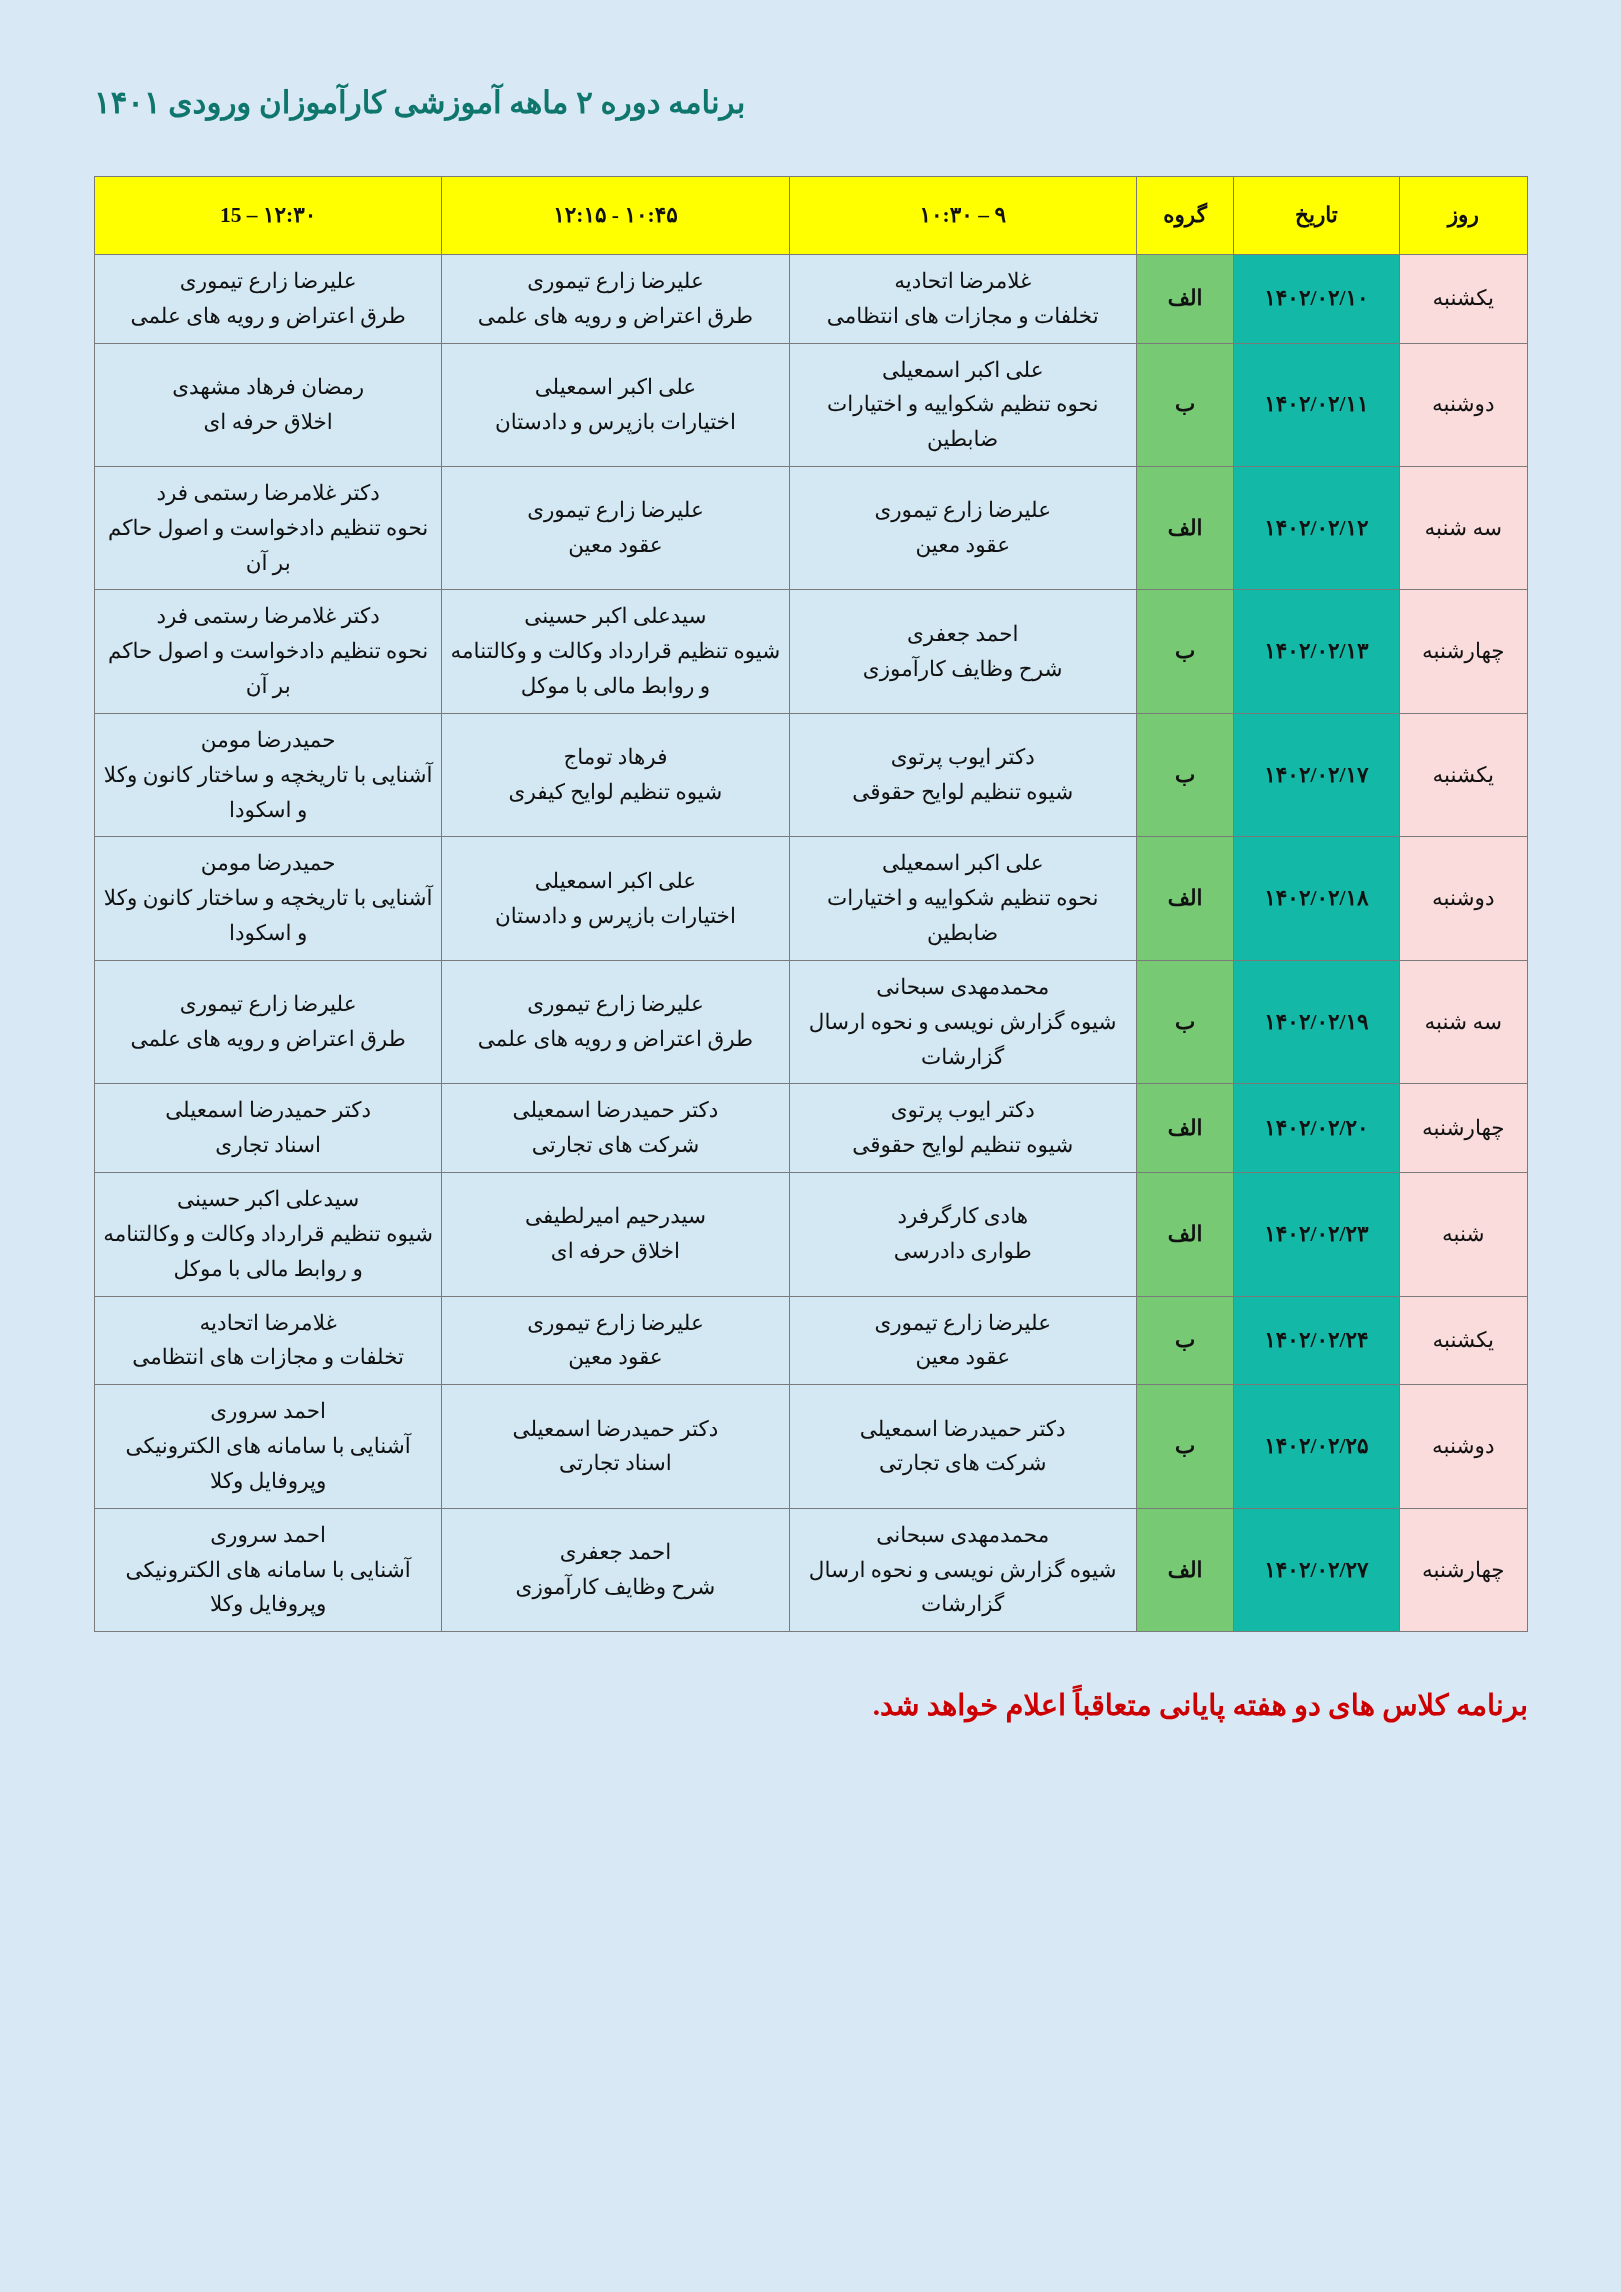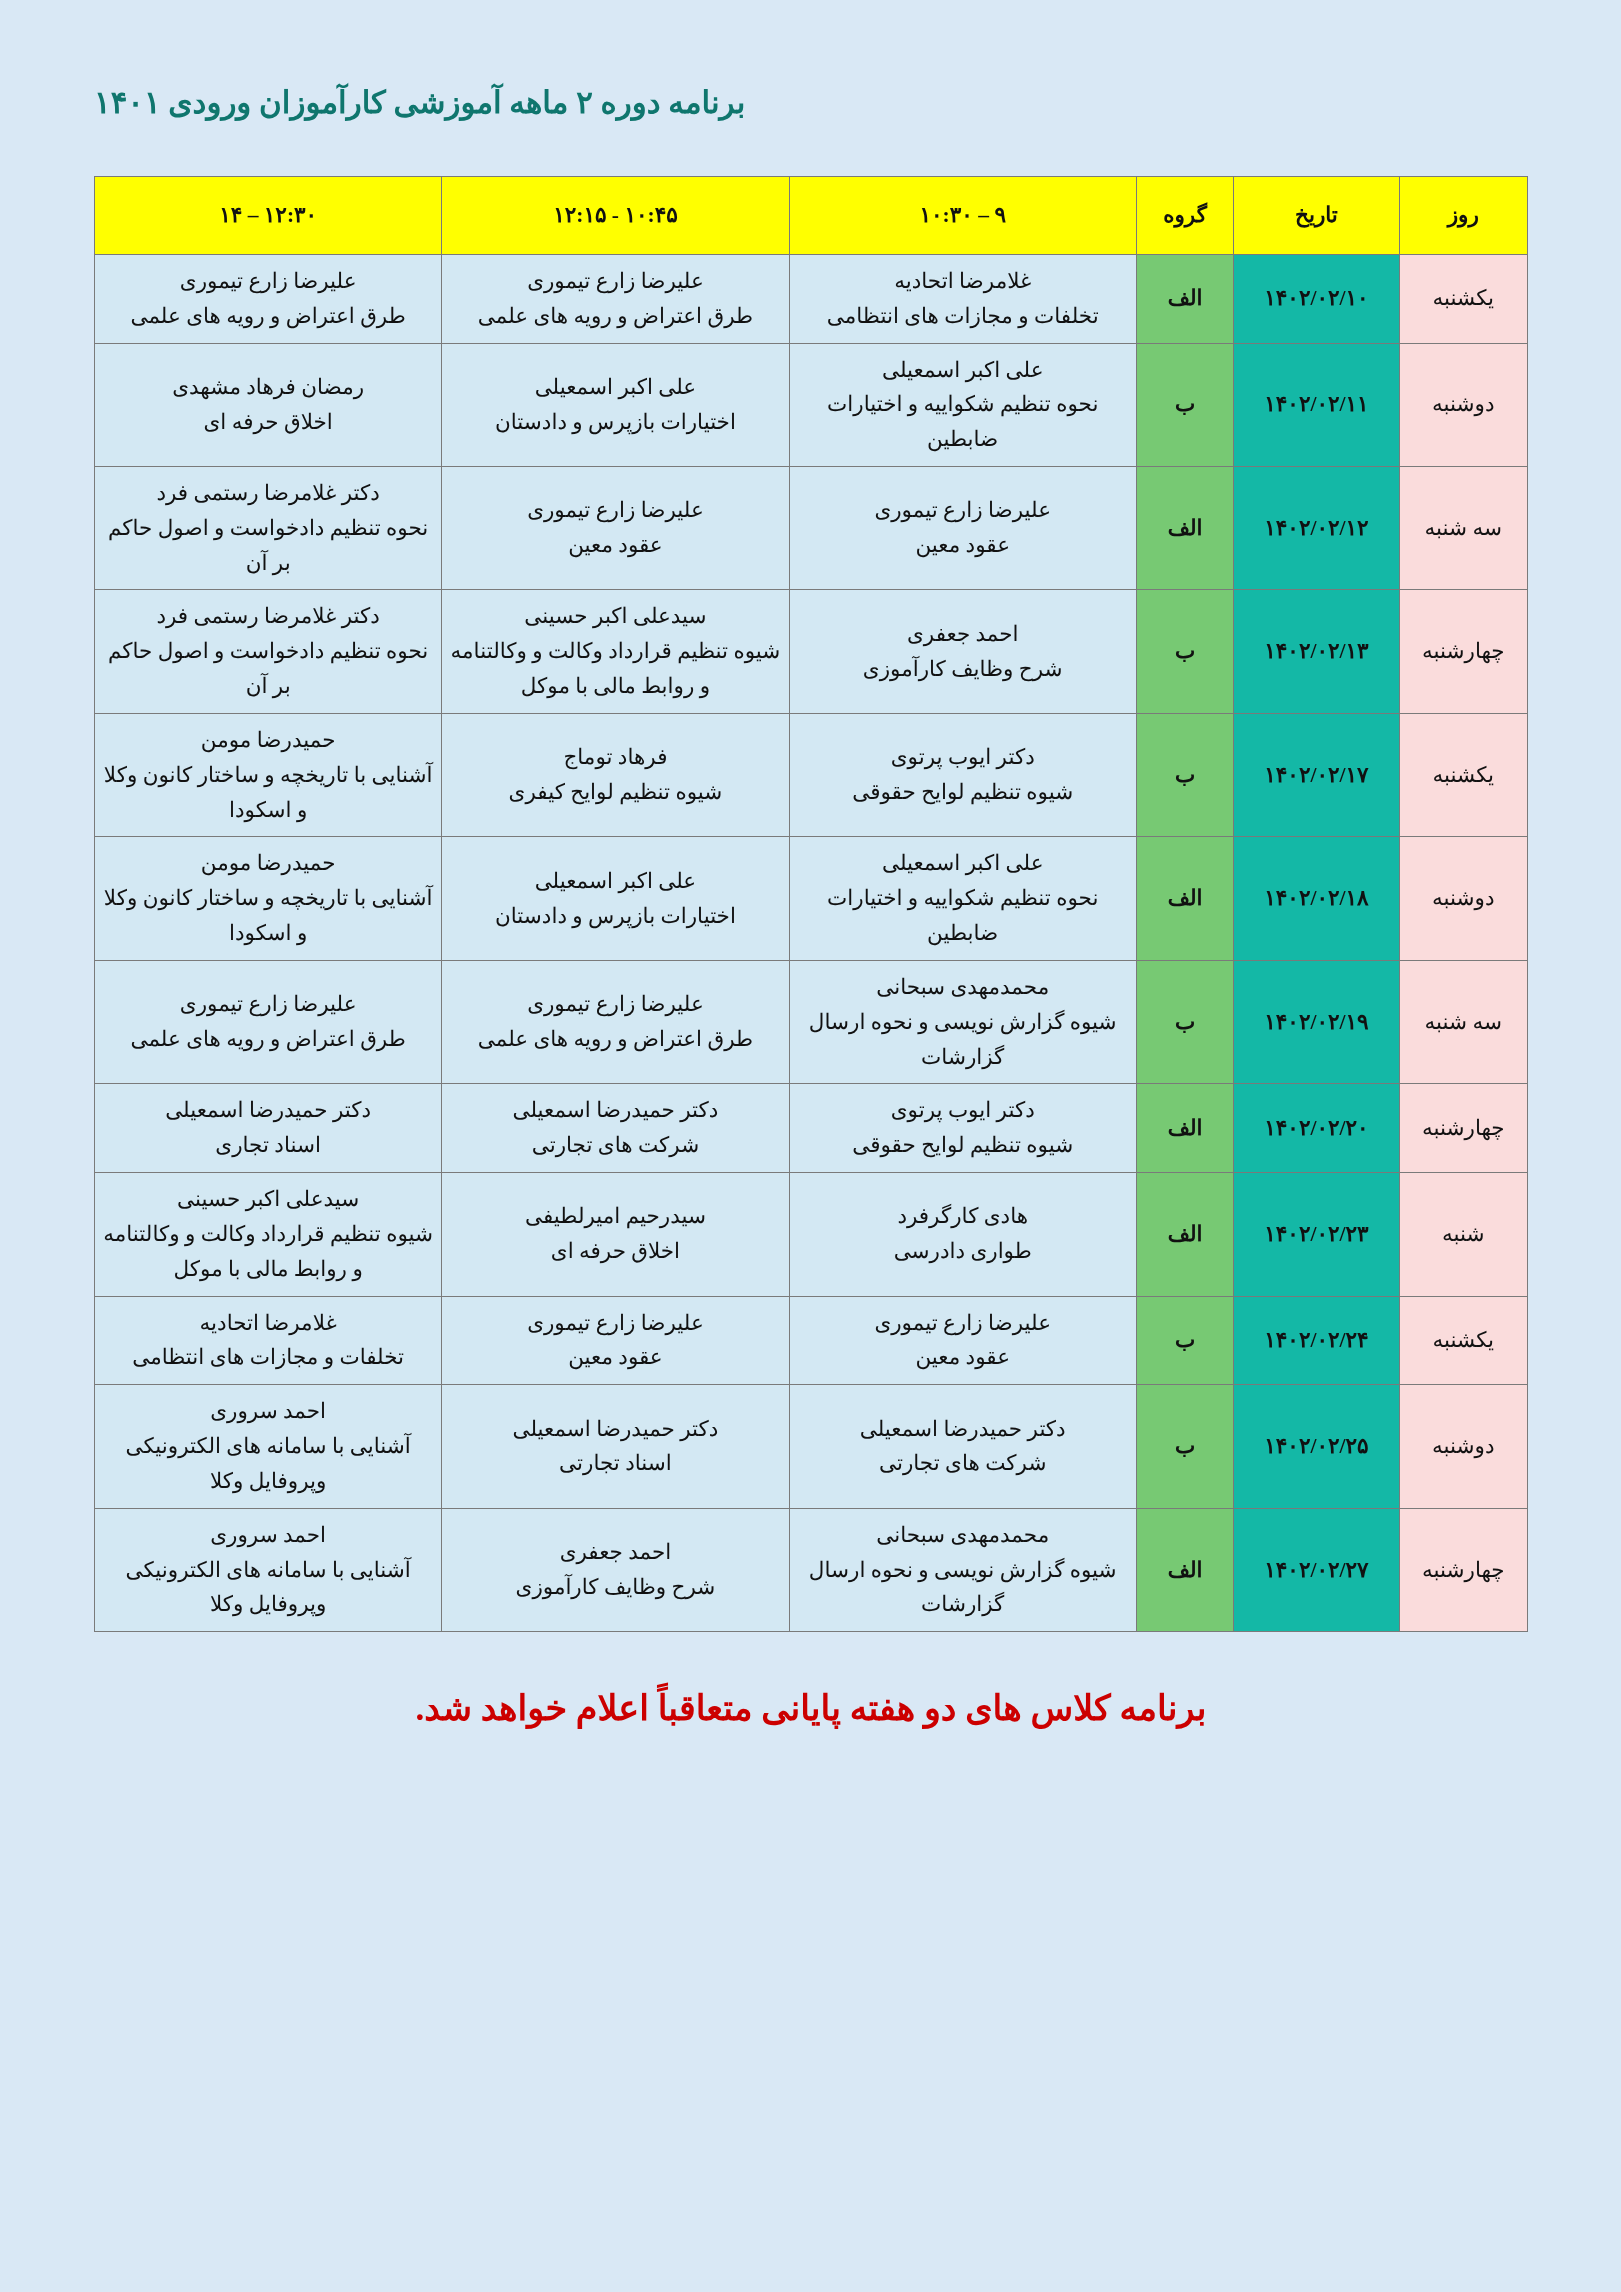--- a/index.html
+++ b/index.html
@@ -78,43 +78,43 @@
   td.session {
     background: #d3e8f3;
   }
   td.session .teacher {
     display: block;
   }
   td.session .topic {
     display: block;
   }
   .footnote {
-    text-align: center;
+    text-align: right;
     color: #cc0000;
     font-weight: bold;
-    font-size: 35px;
+    font-size: 29px;
     padding-top: 56px;
   }
 </style>
 </head>
 <body>
 
 <div class="page">
 
   <div class="doc-title">برنامه دوره ۲ ماهه آموزشی کارآموزان ورودی ۱۴۰۱</div>
 
   <table class="schedule">
     <thead>
       <tr>
         <th class="col-day">روز</th>
         <th class="col-date">تاریخ</th>
         <th class="col-group">گروه</th>
         <th class="col-s1">۹ – ۱۰:۳۰</th>
         <th class="col-s2">۱۰:۴۵ - ۱۲:۱۵</th>
-        <th class="col-s3">۱۲:۳۰ – ۱۴</th>
+        <th class="col-s3">۱۲:۳۰ – 15</th>
       </tr>
     </thead>
     <tbody id="schedule-body">
         <tr>
           <td class="day">یکشنبه</td>
           <td class="date">۱۴۰۲/۰۲/۱۰</td>
           <td class="group">الف</td>
           <td class="session">
             <span class="teacher">غلامرضا اتحادیه</span>
             <span class="topic">تخلفات و مجازات های انتظامی</span>

